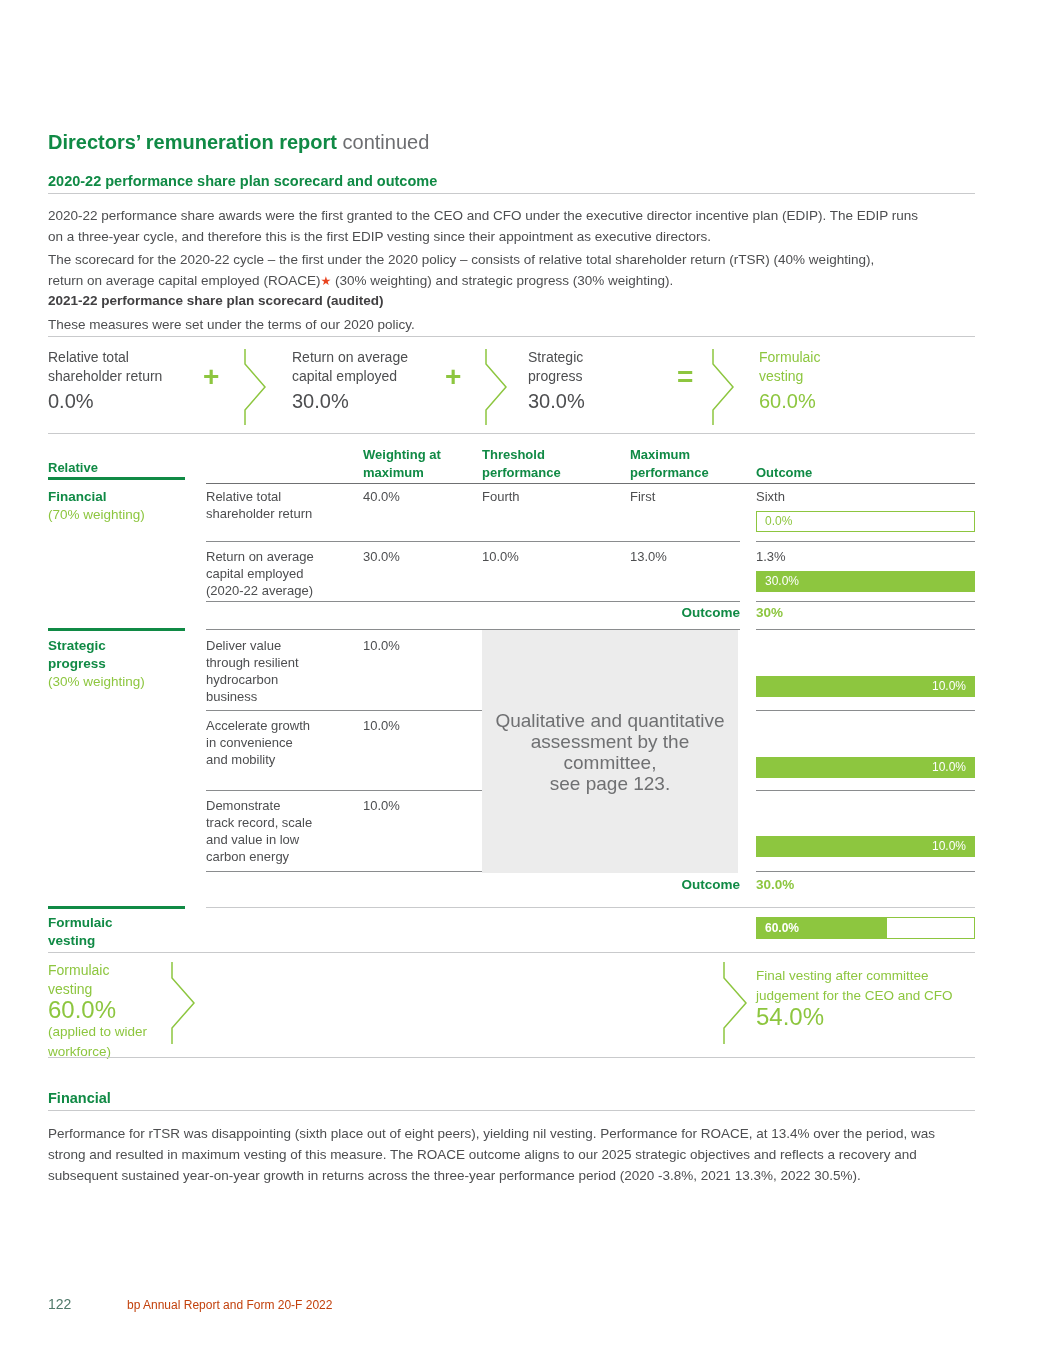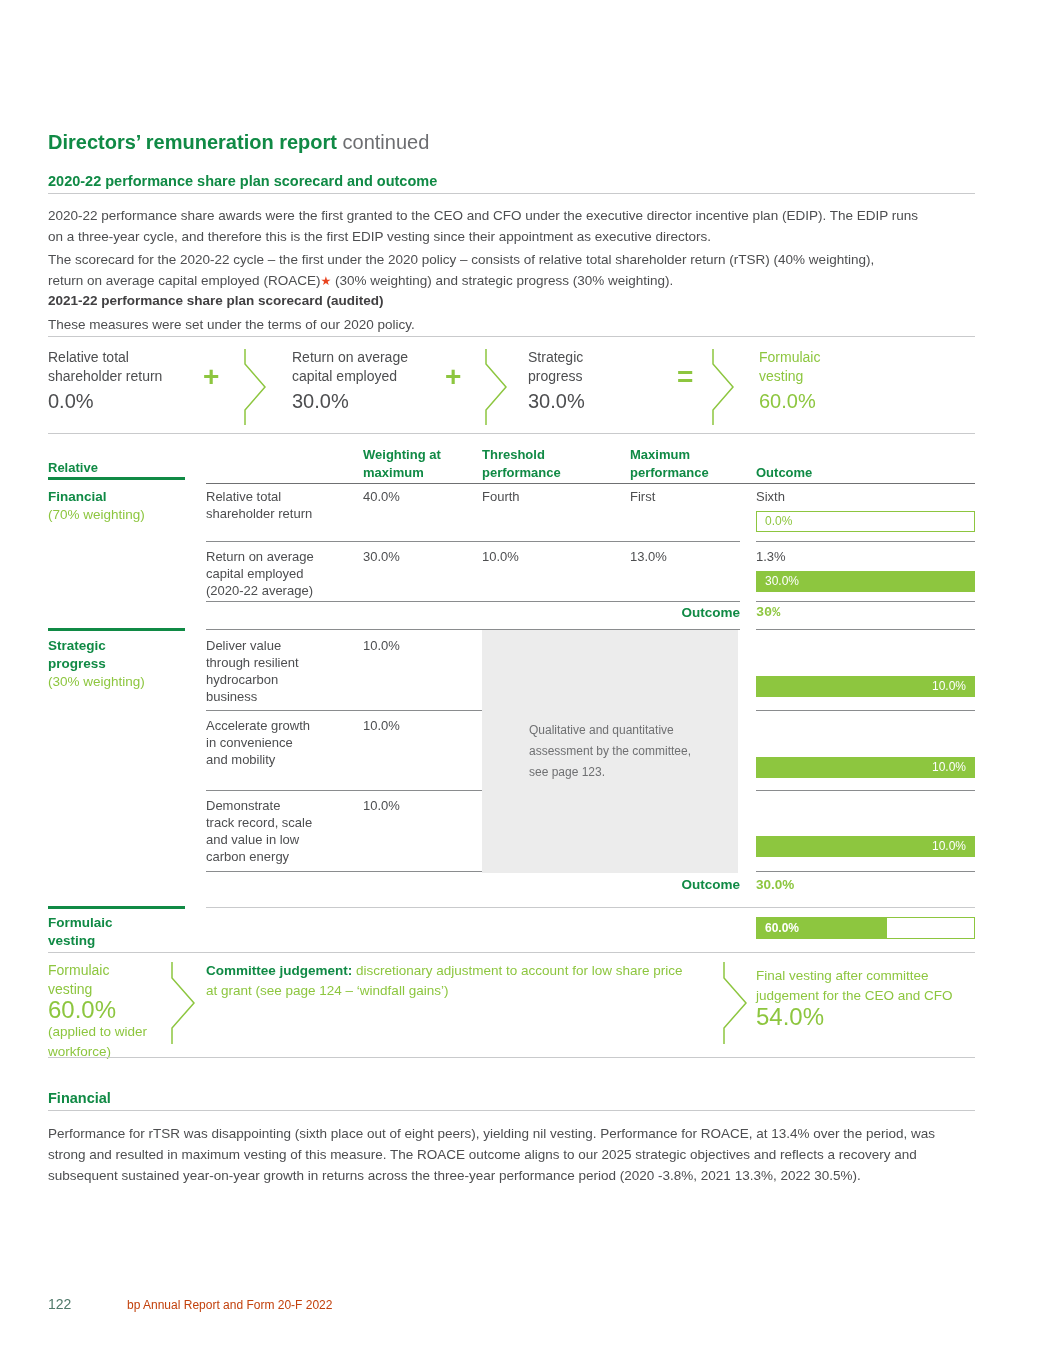--- a/index.html
+++ b/index.html
@@ -34,21 +34,21 @@
   .grp-sub{font-size:13.5px;color:var(--lime);}
   .outcome-lab{font-size:13.5px;font-weight:bold;color:var(--green);}
   .outcome-val{font-size:13.5px;font-weight:bold;color:var(--lime);}
   .bar{position:absolute;height:21px;border:1px solid var(--lime);box-sizing:border-box;background:#fff;}
   .bar-fill{height:100%;background:var(--lime);width:0;}
   .bar-label{position:absolute;top:0;font-size:12px;line-height:19px;}
   .lab-lime{color:var(--lime);}
   .lab-white{color:#fff;}
   .lab-bold{font-weight:bold;}
   .assess-box{background:var(--box-gray);display:flex;align-items:center;justify-content:center;}
-  .assess-text{font-size:12px;line-height:21px;color:#6f7072;}
+  .assess-text{font-size:19px;line-height:21px;color:#6f7072;text-align:center;}
   .jg-label{font-size:14px;line-height:19px;color:var(--lime);}
   .jg-big{font-size:24px;color:var(--lime);}
   .jg-note{font-size:13.5px;line-height:20px;color:var(--lime);}
   .jg-mid{font-size:13.5px;line-height:20px;color:var(--lime);}
   .jg-mid b{color:var(--green);}
   .star{color:#e8431f;font-size:12px;}
   .footer-num{font-size:14px;color:#50796a;}
   .footer-txt{font-size:12px;color:#c2410c;}
   svg.chev{display:block;}
 </style>
@@ -149,21 +149,21 @@
   <div class="abs cell" style="left:630px;top:548px;">13.0%</div>
   <div class="abs cell" style="left:756px;top:548px;">1.3%</div>
   <div class="bar" style="left:756px;top:571px;width:219px;">
     <div class="bar-fill" style="width: 100%;"></div>
     <span class="bar-label lab-white" style="left:8px;">30.0%</span>
   </div>
   <div class="abs rule-d" style="left:206px;top:601px;width:534px;"></div>
   <div class="abs rule-d" style="left:756px;top:601px;width:219px;"></div>
 
   <div class="abs outcome-lab" style="left:460px;top:605px;width:280px;text-align:right;">Outcome</div>
-  <div class="abs outcome-val" style="left:756px;top:605px;font-family:Liberation Mono, monospace;">30%</div>
+  <div class="abs outcome-val" style="left:756px;top:605px;">30%</div>
 
   <div class="abs rule-g" style="left:48px;top:628px;width:137px;"></div>
   <div class="abs rule-d" style="left:206px;top:629px;width:534px;"></div>
   <div class="abs rule-d" style="left:756px;top:629px;width:219px;"></div>
   <div class="abs grp pre" style="left:48px;top:637px;">Strategic
 progress</div>
   <div class="abs grp-sub" style="left:48px;top:674px;">(30% weighting)</div>
 
   <div class="abs cell pre" style="left:206px;top:637px;width:150px;">Deliver value
 through resilient
@@ -224,23 +224,20 @@
   <div class="abs jg-big" style="left:48px;top:996px;">60.0%</div>
   <div class="abs jg-note pre" style="left:48px;top:1022px;">(applied to wider
 workforce)</div>
 
   <div class="abs" style="left:170px;top:962px;">
     <svg class="chev" width="28" height="82" viewBox="0 0 28 82">
         <polyline points="2,0 2,16 24,41 2,66 2,82" fill="none" stroke="#8dc63f" stroke-width="1.5"></polyline>
       </svg>
   </div>
 
-  <div class="abs jg-mid" style="left:206px;top:961px;width:485px;">
-    <b>Committee judgement:</b><span> discretionary adjustment to account for low share price at grant (see page 124 – ‘windfall gains’)</span>
-  </div>
 
   <div class="abs" style="left:722px;top:962px;">
     <svg class="chev" width="28" height="82" viewBox="0 0 28 82">
         <polyline points="2,0 2,16 24,41 2,66 2,82" fill="none" stroke="#8dc63f" stroke-width="1.5"></polyline>
       </svg>
   </div>
 
   <div class="abs jg-note pre" style="left:756px;top:966px;">Final vesting after committee
 judgement for the CEO and CFO</div>
   <div class="abs jg-big" style="left:756px;top:1003px;">54.0%</div>

